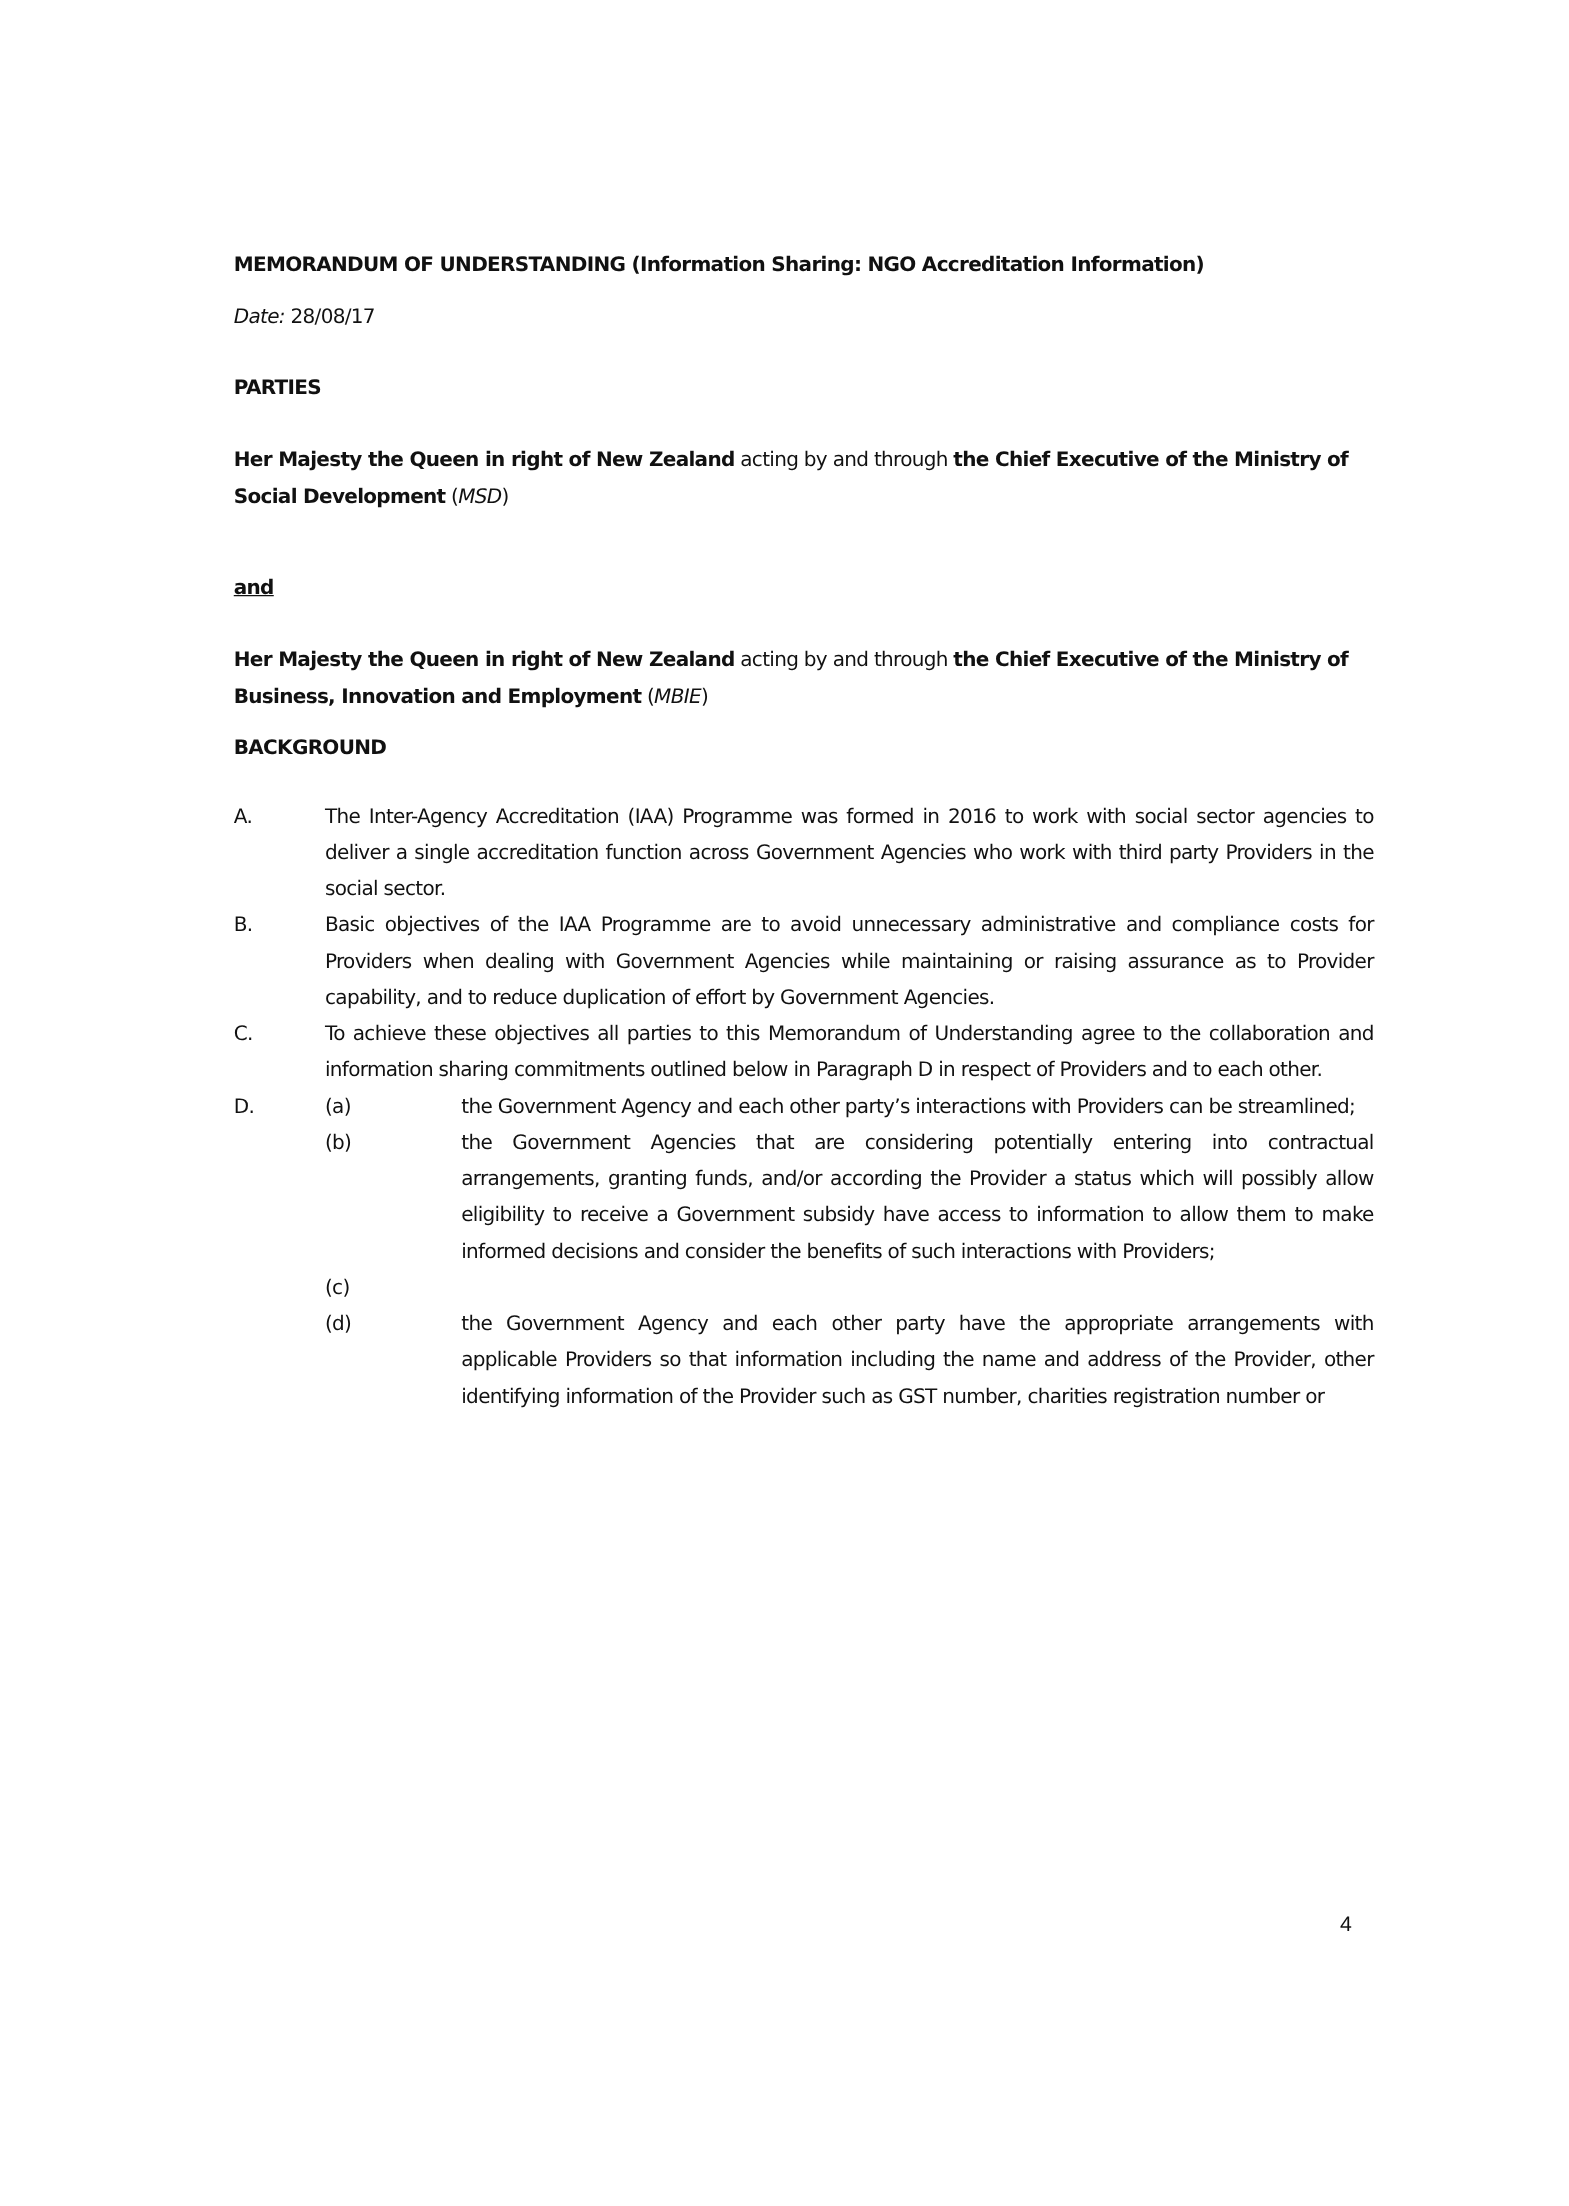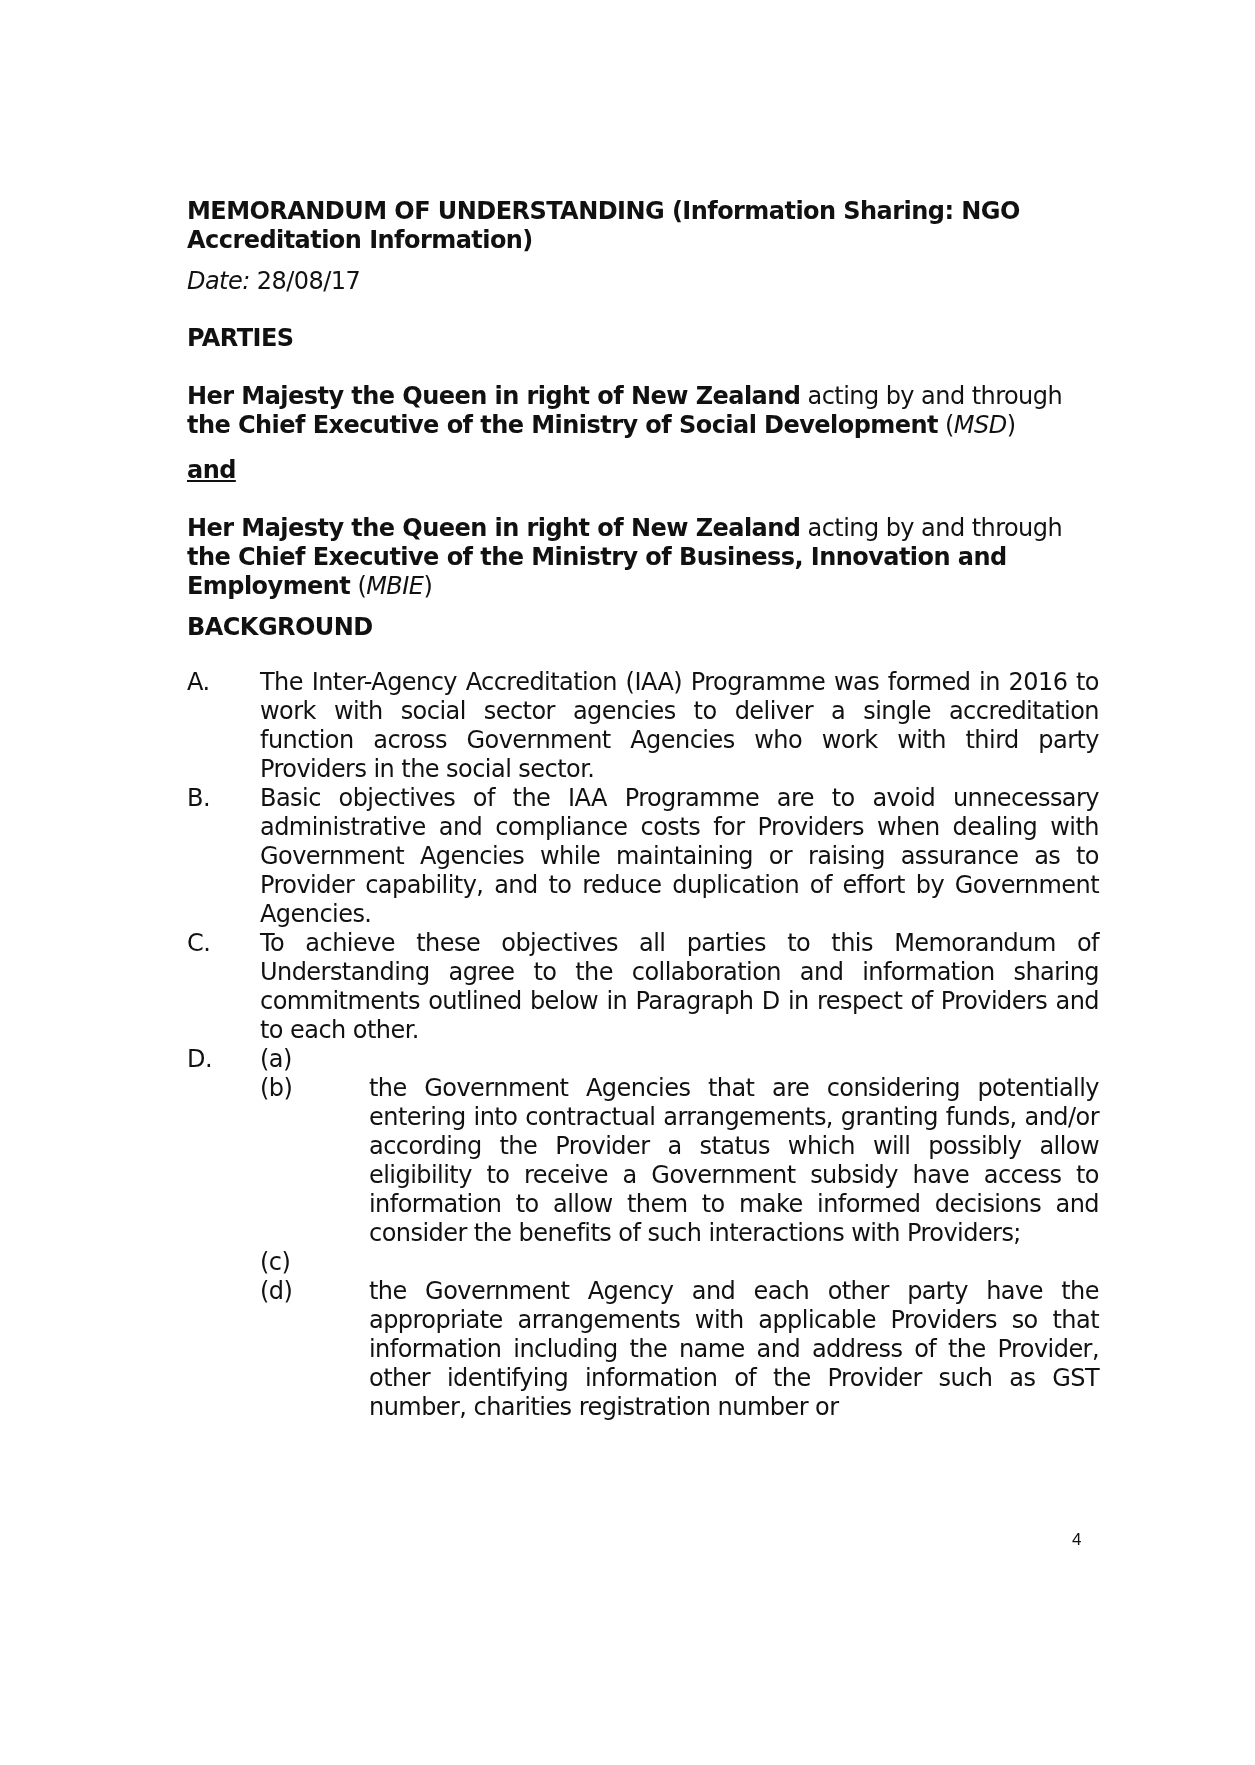--- a/index.html
+++ b/index.html
@@ -1,26 +1,26 @@
 <!DOCTYPE html>
 <html><head>
 <meta charset="utf-8">
 <style>
   html, body { margin: 0; padding: 0; background: #ffffff; }
   body { width: 1255px; height: 1765px; position: relative; overflow: hidden;
          font-family: "DejaVu Sans", sans-serif; color: #111; }
   .page { position: absolute; left: 187px; top: 197px; width: 912px;
-          font-size: 24px; line-height: 29px; letter-spacing: -0.55px; }
+          font-size: 16px; line-height: 29px; letter-spacing: -0.55px; }
   .title { font-weight: bold; margin: 0; }
   .date { margin-top: 12px; }
   .date i { }
   .heading { font-weight: bold; margin-top: 28px; }
   .party { margin-top: 29px; }
   .party b { font-weight: bold; }
-  .and { font-weight: bold; margin-top: 16px; text-decoration: underline; }
+  .and { font-weight: bold; margin-top: 44px; text-decoration: underline; }
   .bg-heading { font-weight: bold; margin-top: 12px; }
   ol.items { list-style: none; margin: 0; padding: 0; margin-top: 26px; }
   .item { display: flex; }
   .item-label { width: 73px; flex: none; }
   .item-text { flex: 1; text-align: justify; }
   .sub { display: flex; }
   .sub-label { width: 109px; flex: none; padding-left: 0; }
   .sub-text { flex: 1; text-align: justify; }
   .subs { margin-left: 0; }
   .pagenum { position: absolute; left: 1072px; top: 1530px; font-size: 17px;
@@ -63,20 +63,21 @@
     <li class="item">
       <span class="item-label">C.</span>
       <span class="item-text">To achieve these objectives all parties to this Memorandum of Understanding agree to the collaboration and information sharing commitments outlined below in Paragraph D in respect of Providers and to each other.</span>
     </li>
     <li class="item">
       <span class="item-label">D.</span>
       <div class="item-text">
         <div class="subs">
           <div class="sub">
             <span class="sub-label">(a)</span>
+            <span class="sub-text">the Government Agency and each other party’s interactions with Providers can be streamlined;</span>
           </div>
           <div class="sub">
             <span class="sub-label">(b)</span>
             <span class="sub-text">the Government Agencies that are considering potentially entering into contractual arrangements, granting funds, and/or according the Provider a status which will possibly allow eligibility to receive a Government subsidy have access to information to allow them to make informed decisions and consider the benefits of such interactions with Providers;</span>
           </div>
           <div class="sub">
             <span class="sub-label">(c)</span>
           </div>
           <div class="sub">
             <span class="sub-label">(d)</span>

